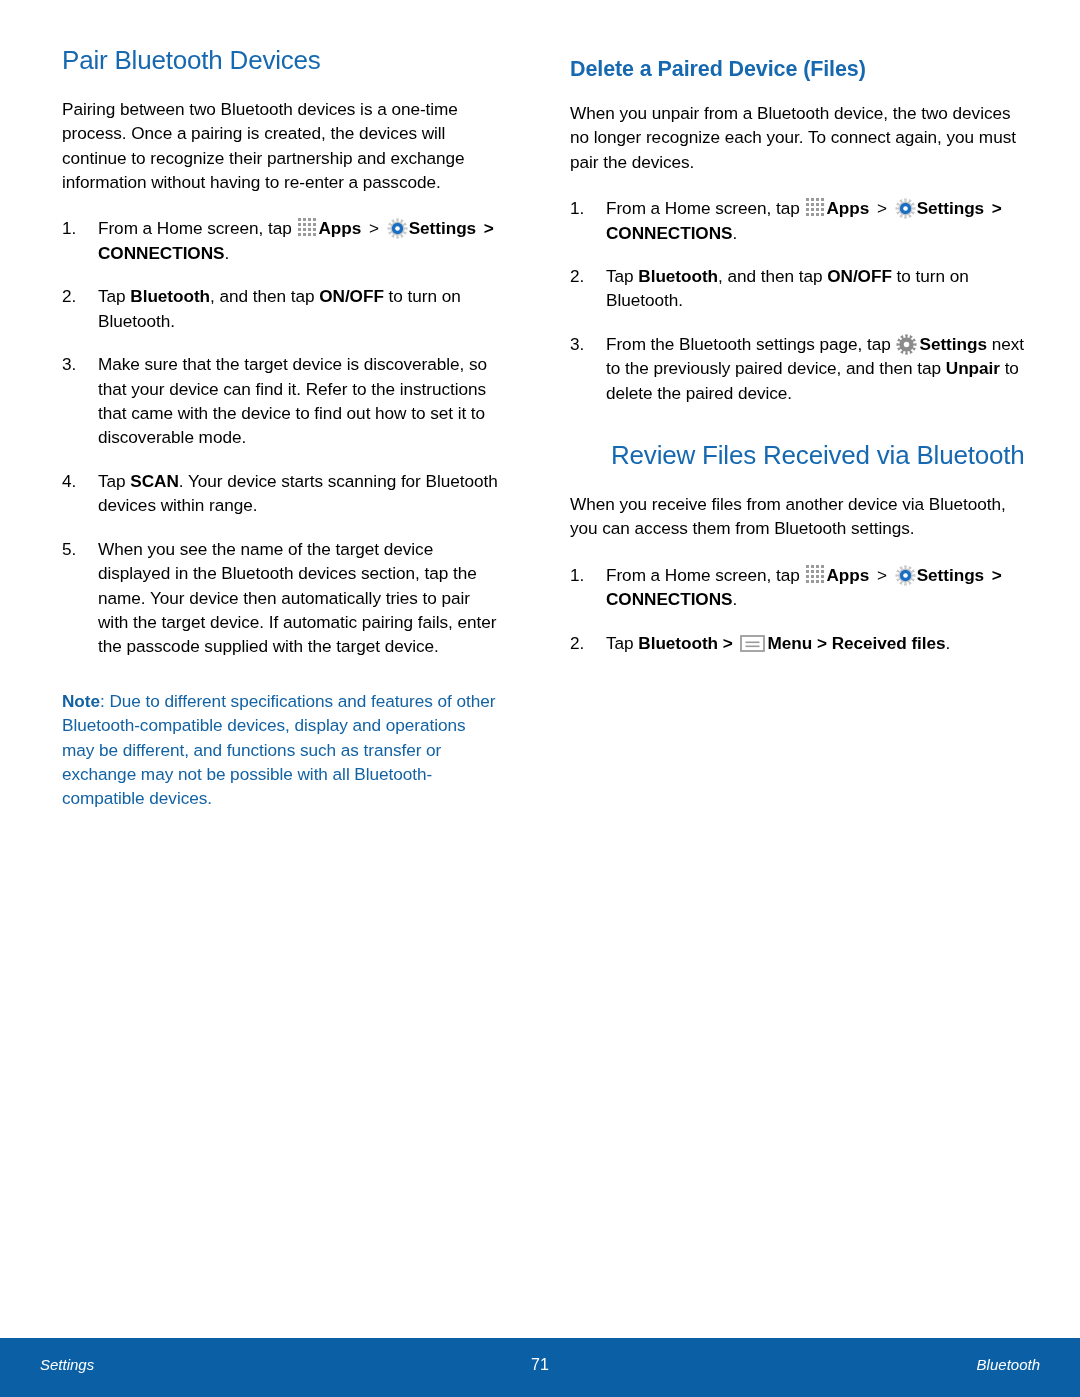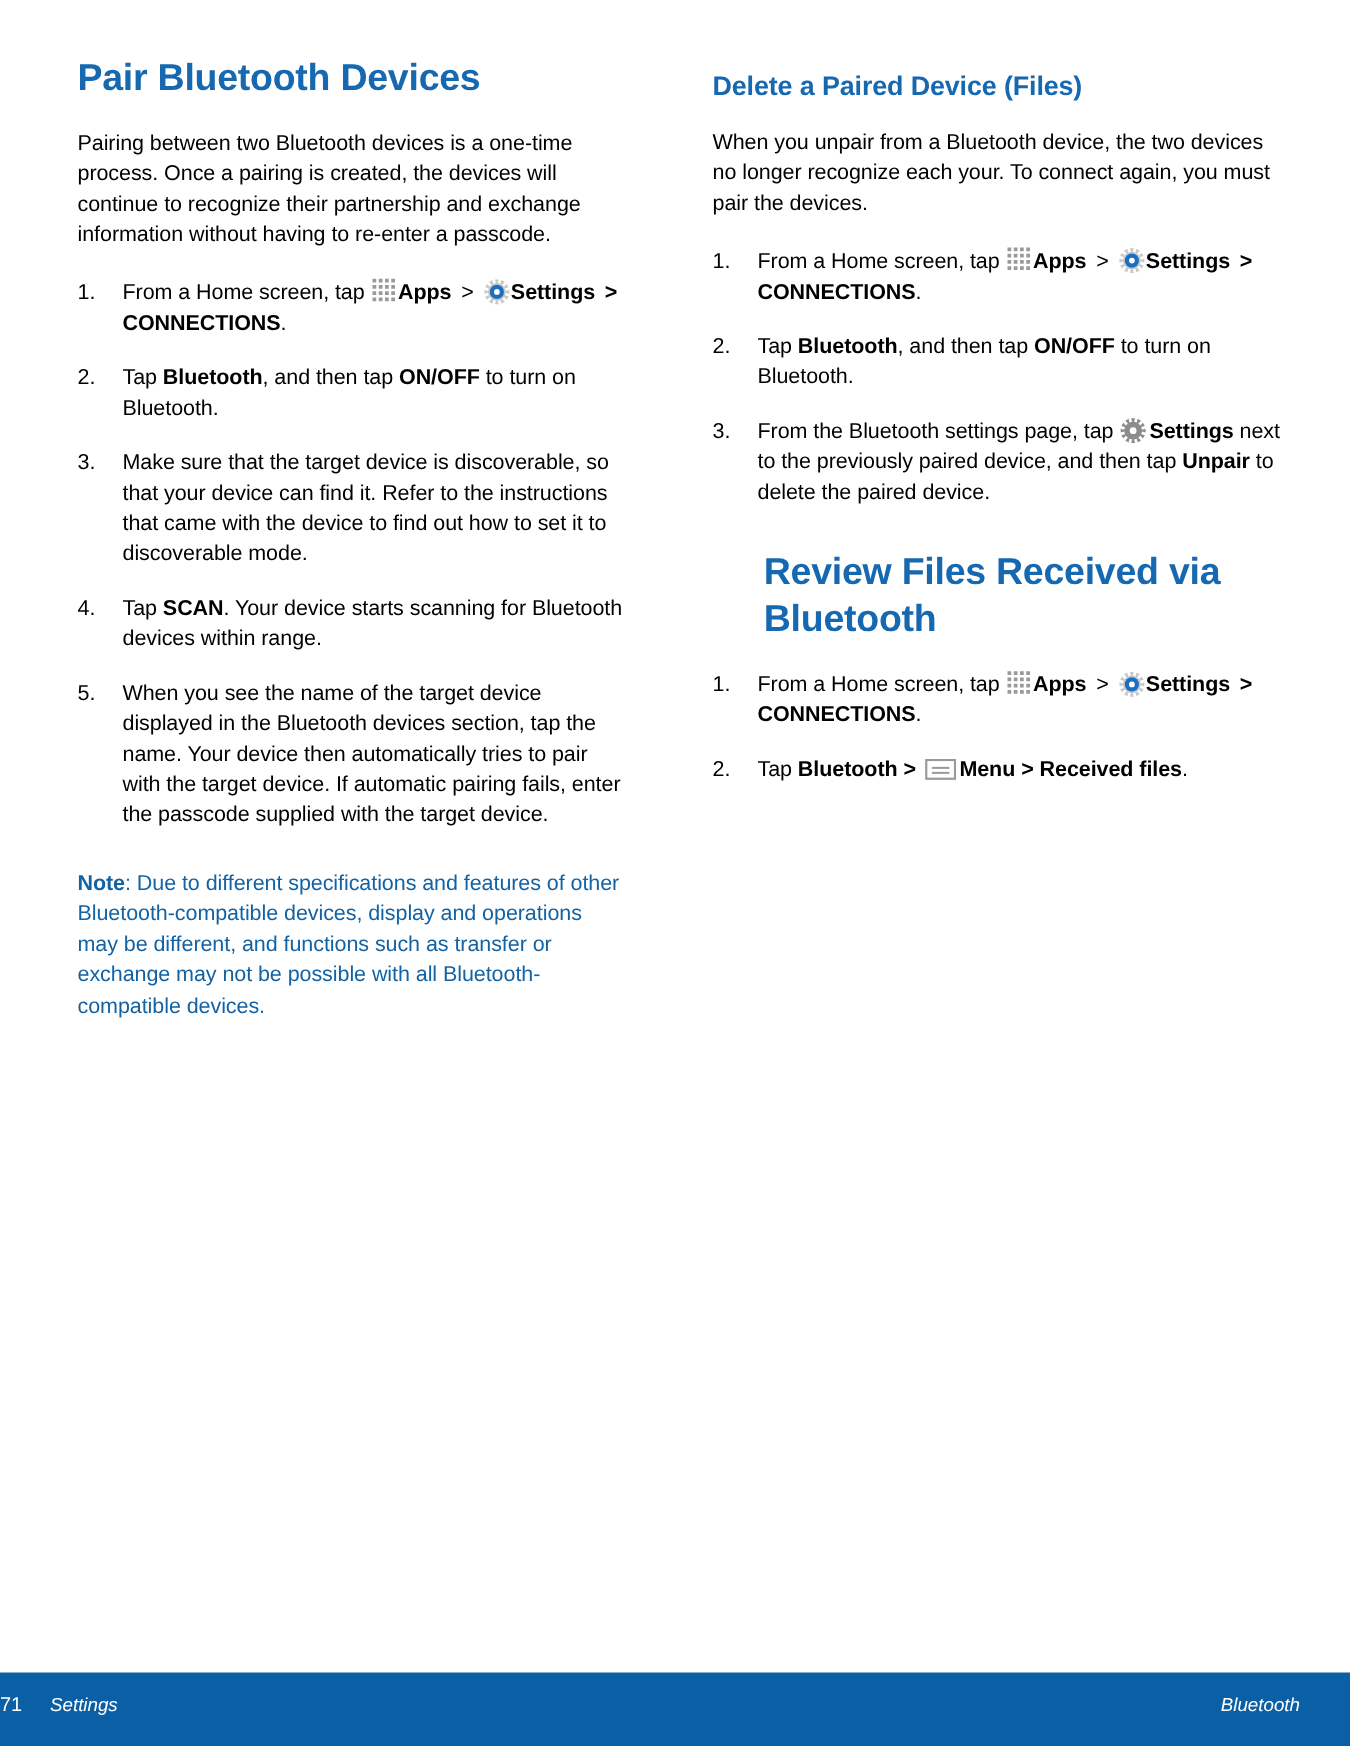--- a/index.html
+++ b/index.html
@@ -39,22 +39,22 @@
     width: 540px;
     padding: 44px 42px 0 62px;
   }
   .col-right {
     width: 540px;
     padding: 44px 50px 0 30px;
   }
 
   h1.section-title {
     color: #1668b0;
-    font-size: 30px;
-    font-weight: bold;
+    font-size: 26px;
+    font-weight: normal;
     line-height: 1.26;
     margin: 0 0 20px 0;
     letter-spacing: -0.2px;
   }
 
   h2.sub-title {
     color: #1668b0;
     font-size: 21.5px;
     font-weight: bold;
     line-height: 1.25;
@@ -170,21 +170,21 @@
     color: #ffffff;
     font-size: 15px;
     font-style: italic;
     line-height: 1;
   }
   .footer-left { left: 40px; }
   .footer-right { right: 40px; }
   .footer-center {
     left: 0;
     width: 1080px;
-    text-align: left;
+    text-align: center;
     font-style: normal;
     font-size: 16px;
     font-weight: normal;
   }
 </style>
 </head>
 <body>
 
 <div class="page">
 
@@ -225,20 +225,21 @@
             </svg><b>Settings</b><span> </span><b class="chev">&gt;</b><b> CONNECTIONS</b><span>.</span></li>
           <li><span class="num">2.</span><span>Tap </span><b>Bluetooth</b><span>, and then tap </span><b>ON/OFF</b><span> to turn on Bluetooth.</span></li>
           <li><span class="num">3.</span><span>From the Bluetooth settings page, tap </span><svg viewBox="0 0 100 100" class="icon gear-solid-icon">
               <path d="M97.41,42.49L97.41,57.51L83.81,53.55L81.06,63.83L94.81,67.20L87.30,80.21L77.51,69.98L69.98,77.51L80.21,87.30L67.20,94.81L63.83,81.06L53.55,83.81L57.51,97.41L42.49,97.41L46.45,83.81L36.17,81.06L32.80,94.81L19.79,87.30L30.02,77.51L22.49,69.98L12.70,80.21L5.19,67.20L18.94,63.83L16.19,53.55L2.59,57.51L2.59,42.49L16.19,46.45L18.94,36.17L5.19,32.80L12.70,19.79L22.49,30.02L30.02,22.49L19.79,12.70L32.80,5.19L36.17,18.94L46.45,16.19L42.49,2.59L57.51,2.59L53.55,16.19L63.83,18.94L67.20,5.19L80.21,12.70L69.98,22.49L77.51,30.02L87.30,19.79L94.81,32.80L81.06,36.17L83.81,46.45Z" fill="#8c8c8c"></path>
               <circle cx="50" cy="50" r="13" fill="#ffffff"></circle>
             </svg><b>Settings</b><span> next to the previously paired device, and then tap </span><b>Unpair</b><span> to delete the paired device.</span></li>
         </ol>
 
       <h1 class="section-title" style="margin-top:34px;margin-left:41px;">Review Files Received via Bluetooth</h1>
 
+      <p class="body-text">When you receive files from another device via Bluetooth, you can access them from Bluetooth settings.</p>
 
       <ol class="steps">
           <li><span class="num">1.</span><span>From a Home screen, tap </span><span class="icon apps-icon"><i style="left: 0px; top: 0px;"></i><i style="left: 5px; top: 0px;"></i><i style="left: 10px; top: 0px;"></i><i style="left: 15px; top: 0px;"></i><i style="left: 0px; top: 5px;"></i><i style="left: 5px; top: 5px;"></i><i style="left: 10px; top: 5px;"></i><i style="left: 15px; top: 5px;"></i><i style="left: 0px; top: 10px;"></i><i style="left: 5px; top: 10px;"></i><i style="left: 10px; top: 10px;"></i><i style="left: 15px; top: 10px;"></i><i style="left: 0px; top: 15px;"></i><i style="left: 5px; top: 15px;"></i><i style="left: 10px; top: 15px;"></i><i style="left: 15px; top: 15px;"></i></span><b>Apps</b><span> </span><span class="chev">&gt;</span><span> </span><svg viewBox="0 0 100 100" class="icon gear-icon">
               <path d="M97.41,42.49L97.41,57.51L83.81,53.55L81.06,63.83L94.81,67.20L87.30,80.21L77.51,69.98L69.98,77.51L80.21,87.30L67.20,94.81L63.83,81.06L53.55,83.81L57.51,97.41L42.49,97.41L46.45,83.81L36.17,81.06L32.80,94.81L19.79,87.30L30.02,77.51L22.49,69.98L12.70,80.21L5.19,67.20L18.94,63.83L16.19,53.55L2.59,57.51L2.59,42.49L16.19,46.45L18.94,36.17L5.19,32.80L12.70,19.79L22.49,30.02L30.02,22.49L19.79,12.70L32.80,5.19L36.17,18.94L46.45,16.19L42.49,2.59L57.51,2.59L53.55,16.19L63.83,18.94L67.20,5.19L80.21,12.70L69.98,22.49L77.51,30.02L87.30,19.79L94.81,32.80L81.06,36.17L83.81,46.45Z" fill="#c9c9c9"></path>
               <circle cx="50" cy="50" r="27" fill="#1a6fc4"></circle>
               <circle cx="50" cy="50" r="11" fill="#ffffff"></circle>
             </svg><b>Settings</b><span> </span><b class="chev">&gt;</b><b> CONNECTIONS</b><span>.</span></li>
           <li><span class="num">2.</span><span>Tap </span><b>Bluetooth</b><b> &gt;</b><span> </span><svg viewBox="0 0 50 34" class="icon menu-icon">
               <rect x="2" y="2" width="46" height="30" fill="none" stroke="#9a9a9a" stroke-width="3.5"></rect>
               <rect x="11" y="13" width="28" height="3.2" fill="#9a9a9a"></rect>

